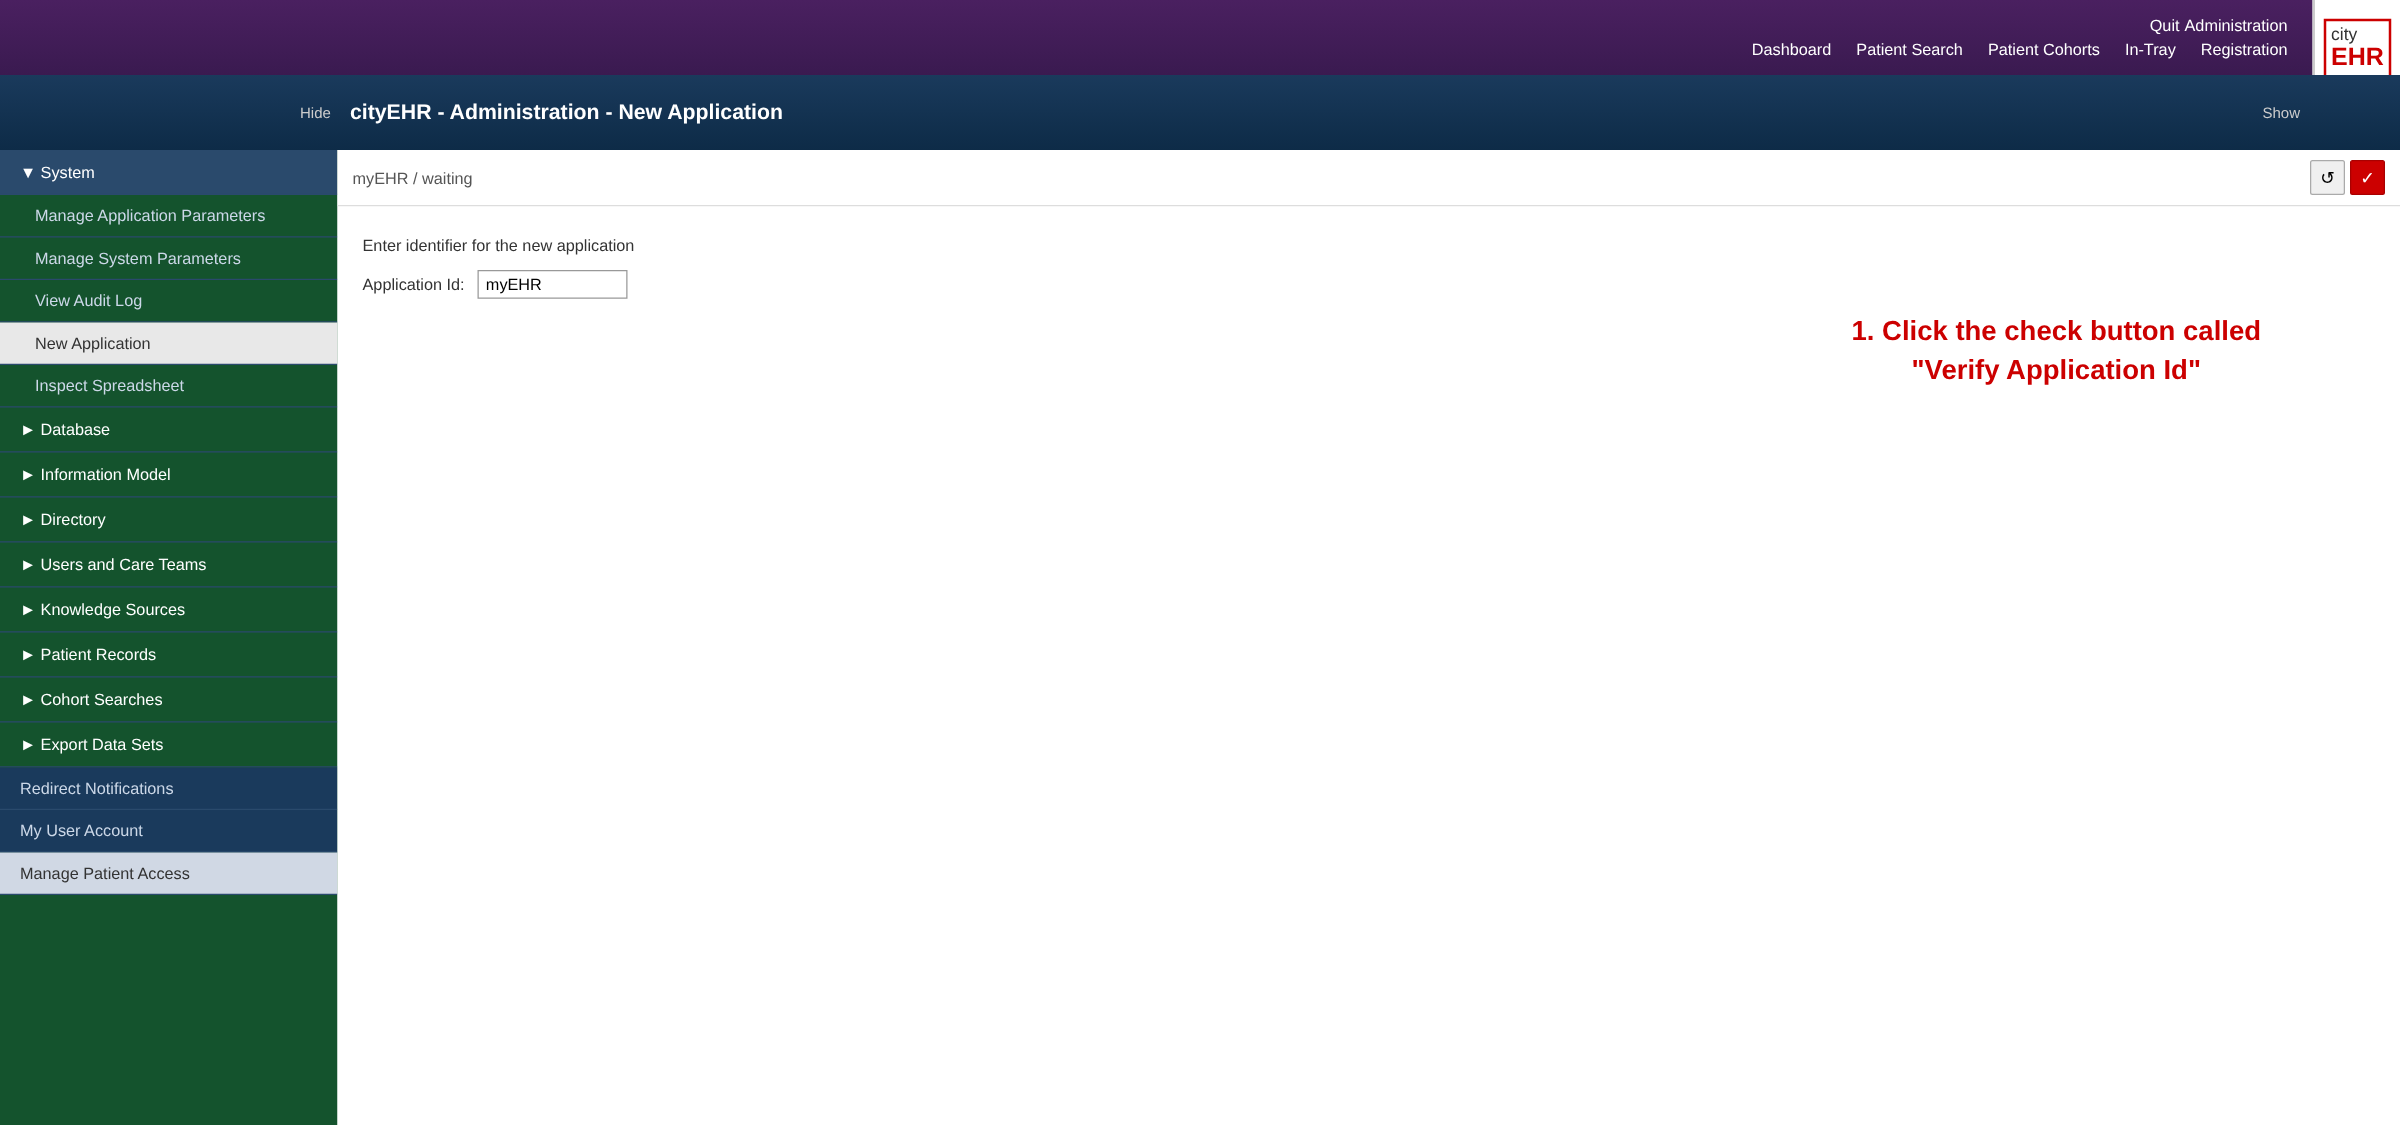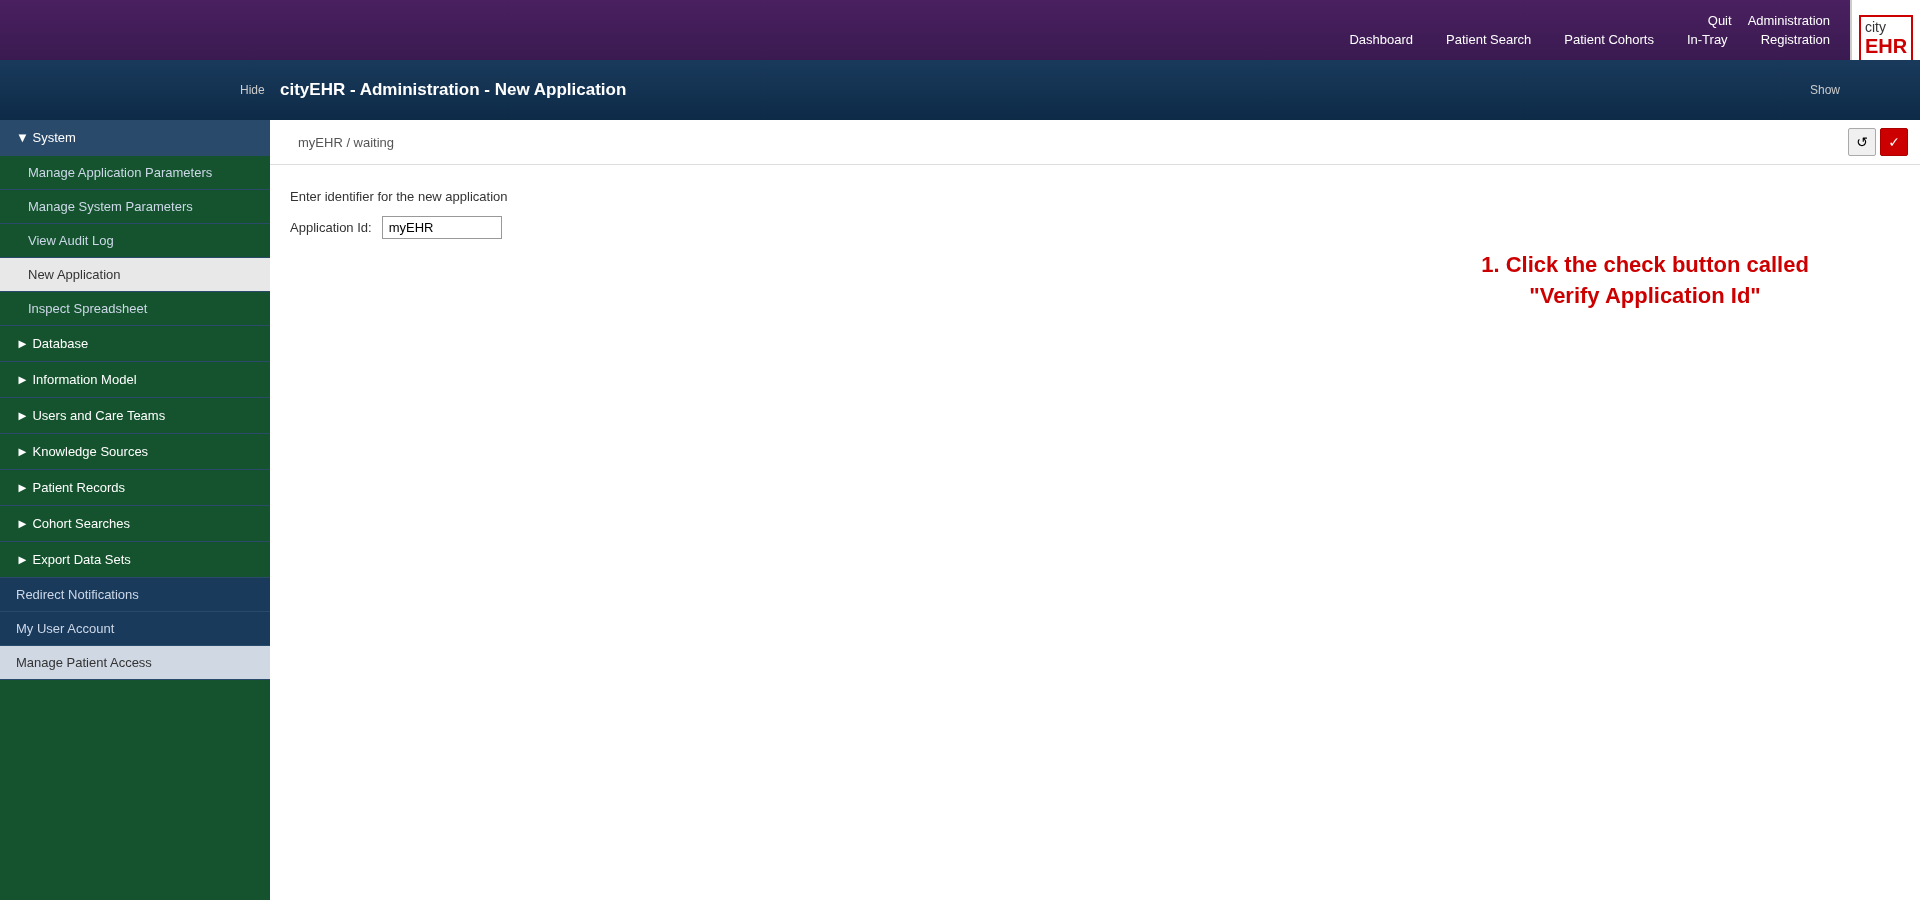--- a/index.html
+++ b/index.html
@@ -37,25 +37,25 @@
 
     #top-nav-right {
       display: flex;
       flex-direction: column;
       align-items: flex-end;
       margin-right: 80px;
       gap: 4px;
     }
     #top-nav-row1 {
       display: flex;
-      gap: 16px;
+      gap: 4px;
     }
     #top-nav-row2 {
       display: flex;
-      gap: 33px;
+      gap: 20px;
     }
     .top-nav-link {
       color: #fff;
       font-size: 13px;
       cursor: pointer;
       text-decoration: none;
     }
 
     
     #second-bar {
@@ -156,21 +156,20 @@
       display: flex;
       align-items: center;
       justify-content: space-between;
       padding: 8px 12px;
       border-bottom: 1px solid #ddd;
       background: #fff;
     }
     #breadcrumb-text {
       color: #555;
       font-size: 13px;
-      margin-left: 16px;
     }
     #breadcrumb-actions {
       display: flex;
       gap: 4px;
     }
     .action-btn {
       width: 28px;
       height: 28px;
       border: 1px solid #aaa;
       background: #f0f0f0;
@@ -282,20 +281,23 @@
       <span>Inspect Spreadsheet</span>
     </div>
 
     <div class="sidebar-section-header">
       <span>► Database</span>
     </div>
     <div class="sidebar-section-header">
       <span>► Information Model</span>
     </div>
     <div class="sidebar-section-header">
+      <span>► Directory</span>
+    </div>
+    <div class="sidebar-section-header">
       <span>► Users and Care Teams</span>
     </div>
     <div class="sidebar-section-header">
       <span>► Knowledge Sources</span>
     </div>
     <div class="sidebar-section-header">
       <span>► Patient Records</span>
     </div>
     <div class="sidebar-section-header">
       <span>► Cohort Searches</span>

